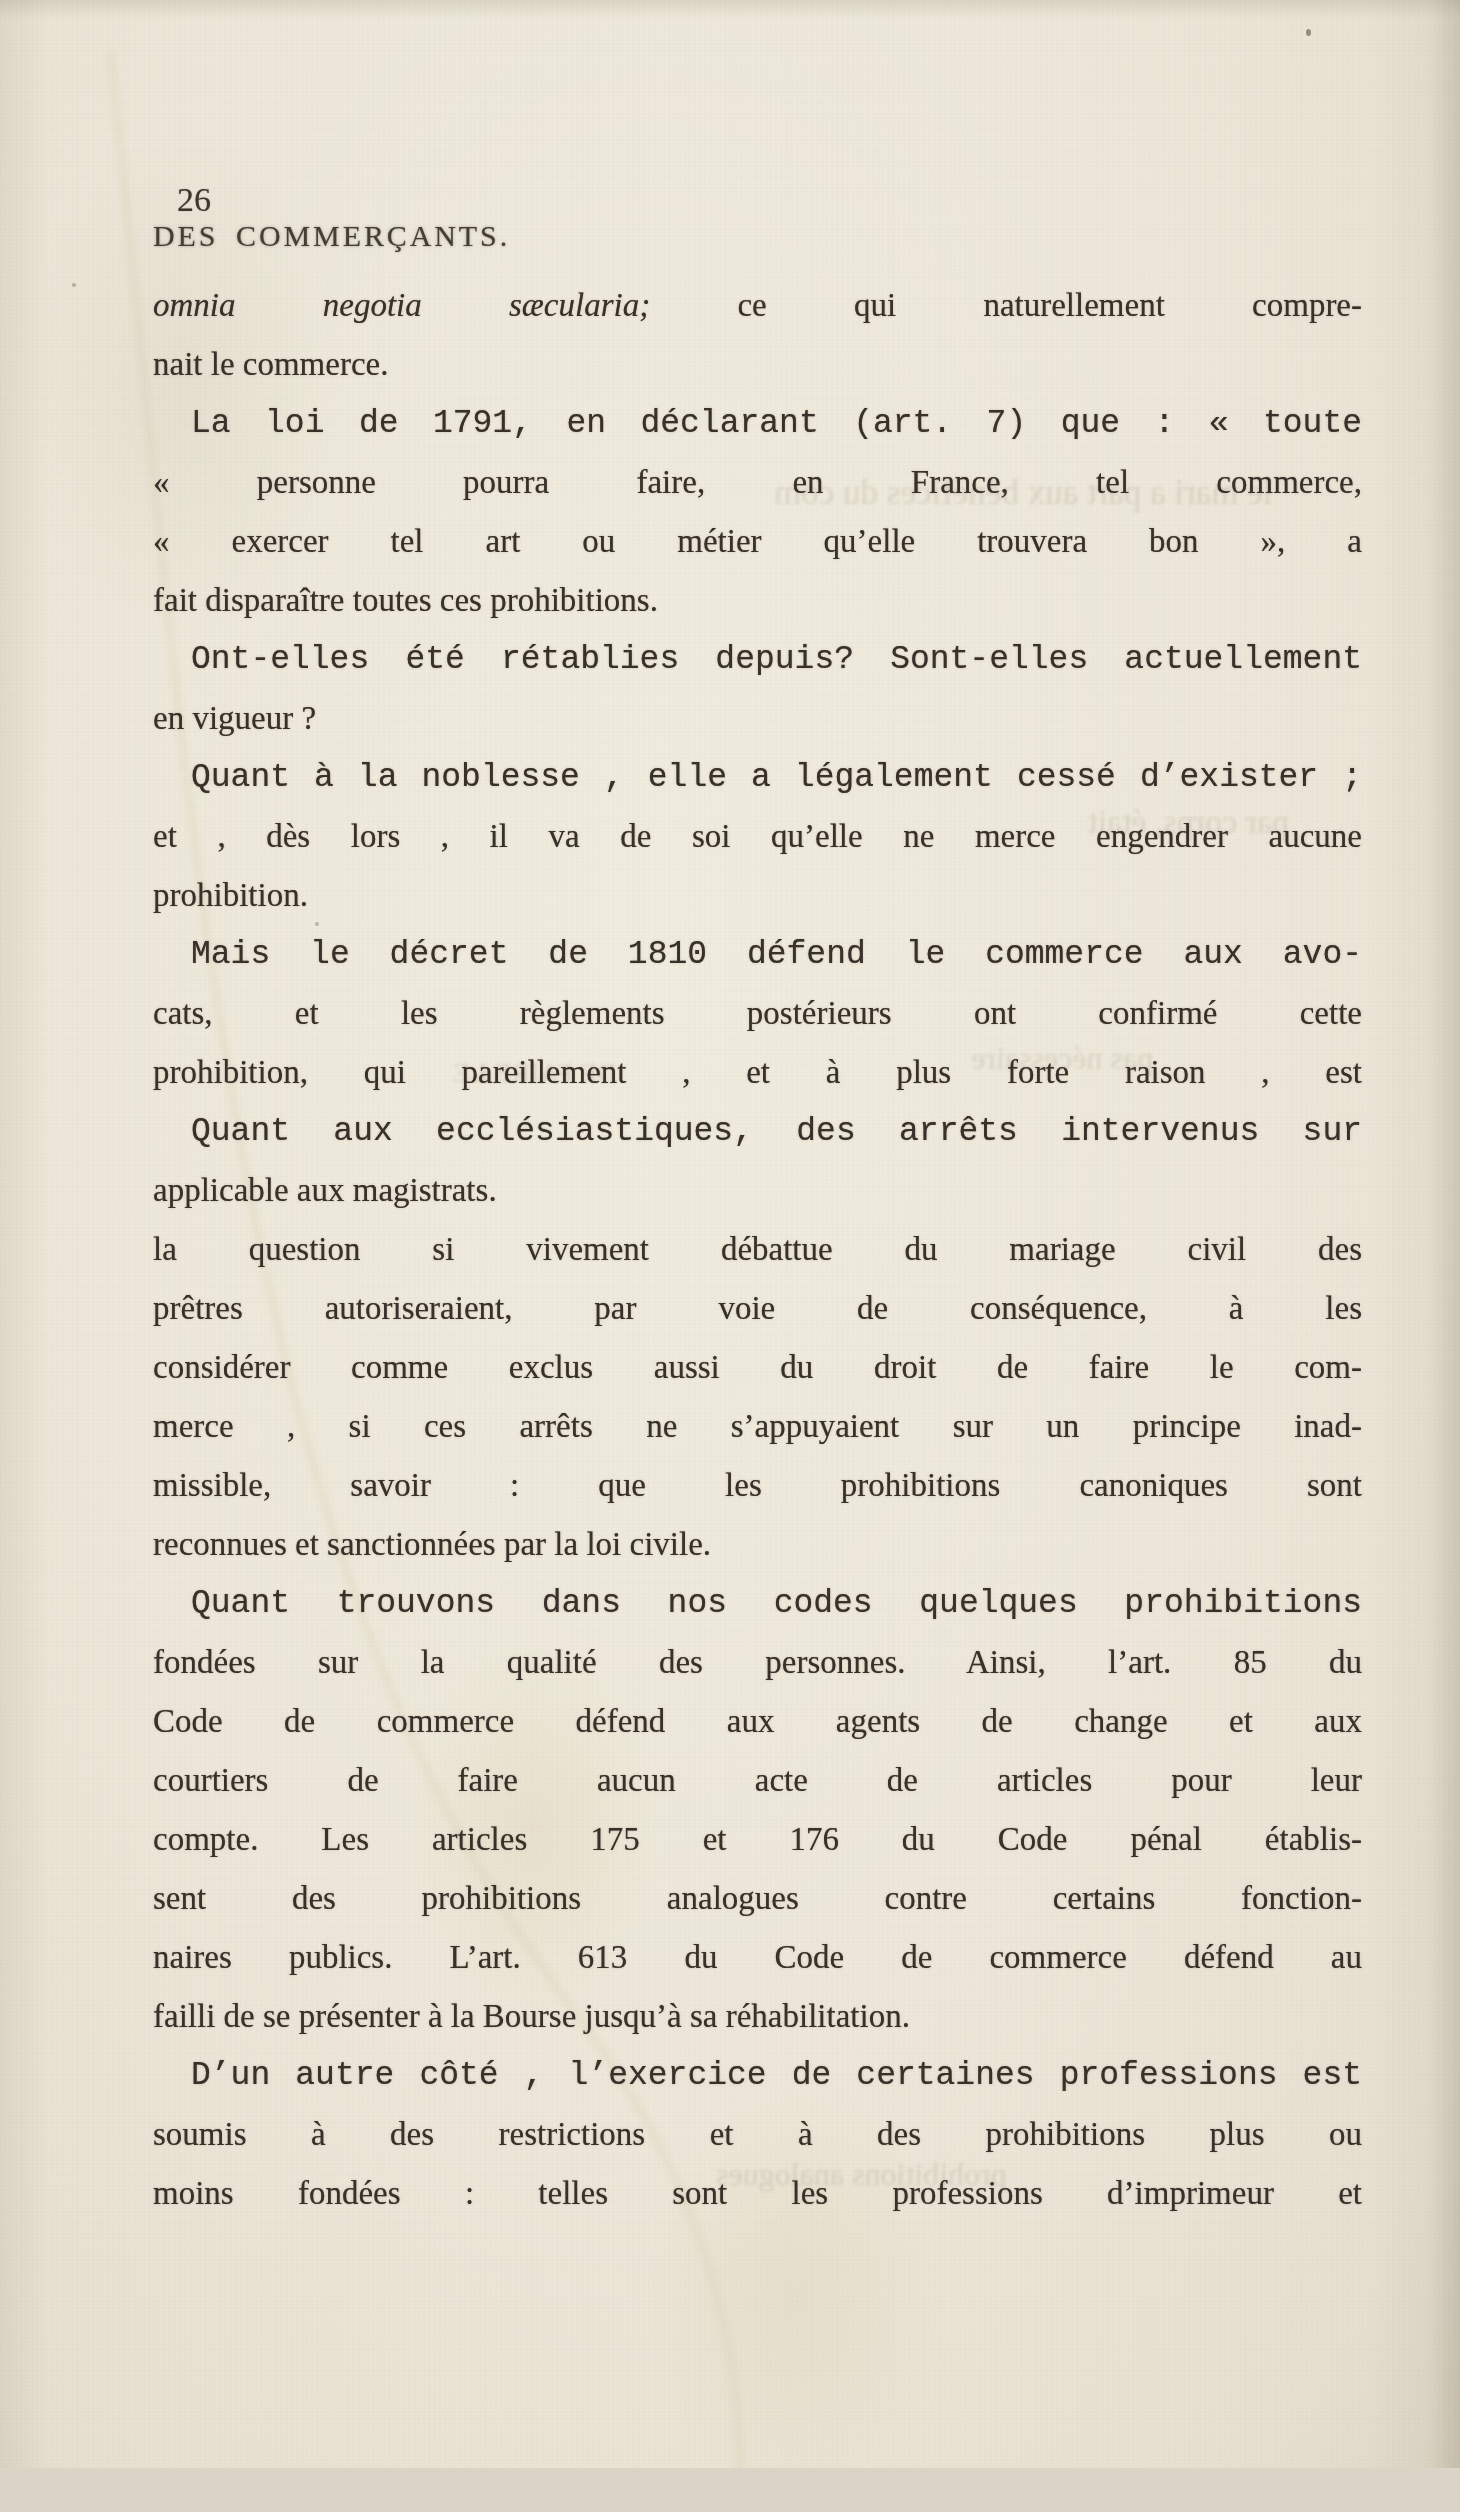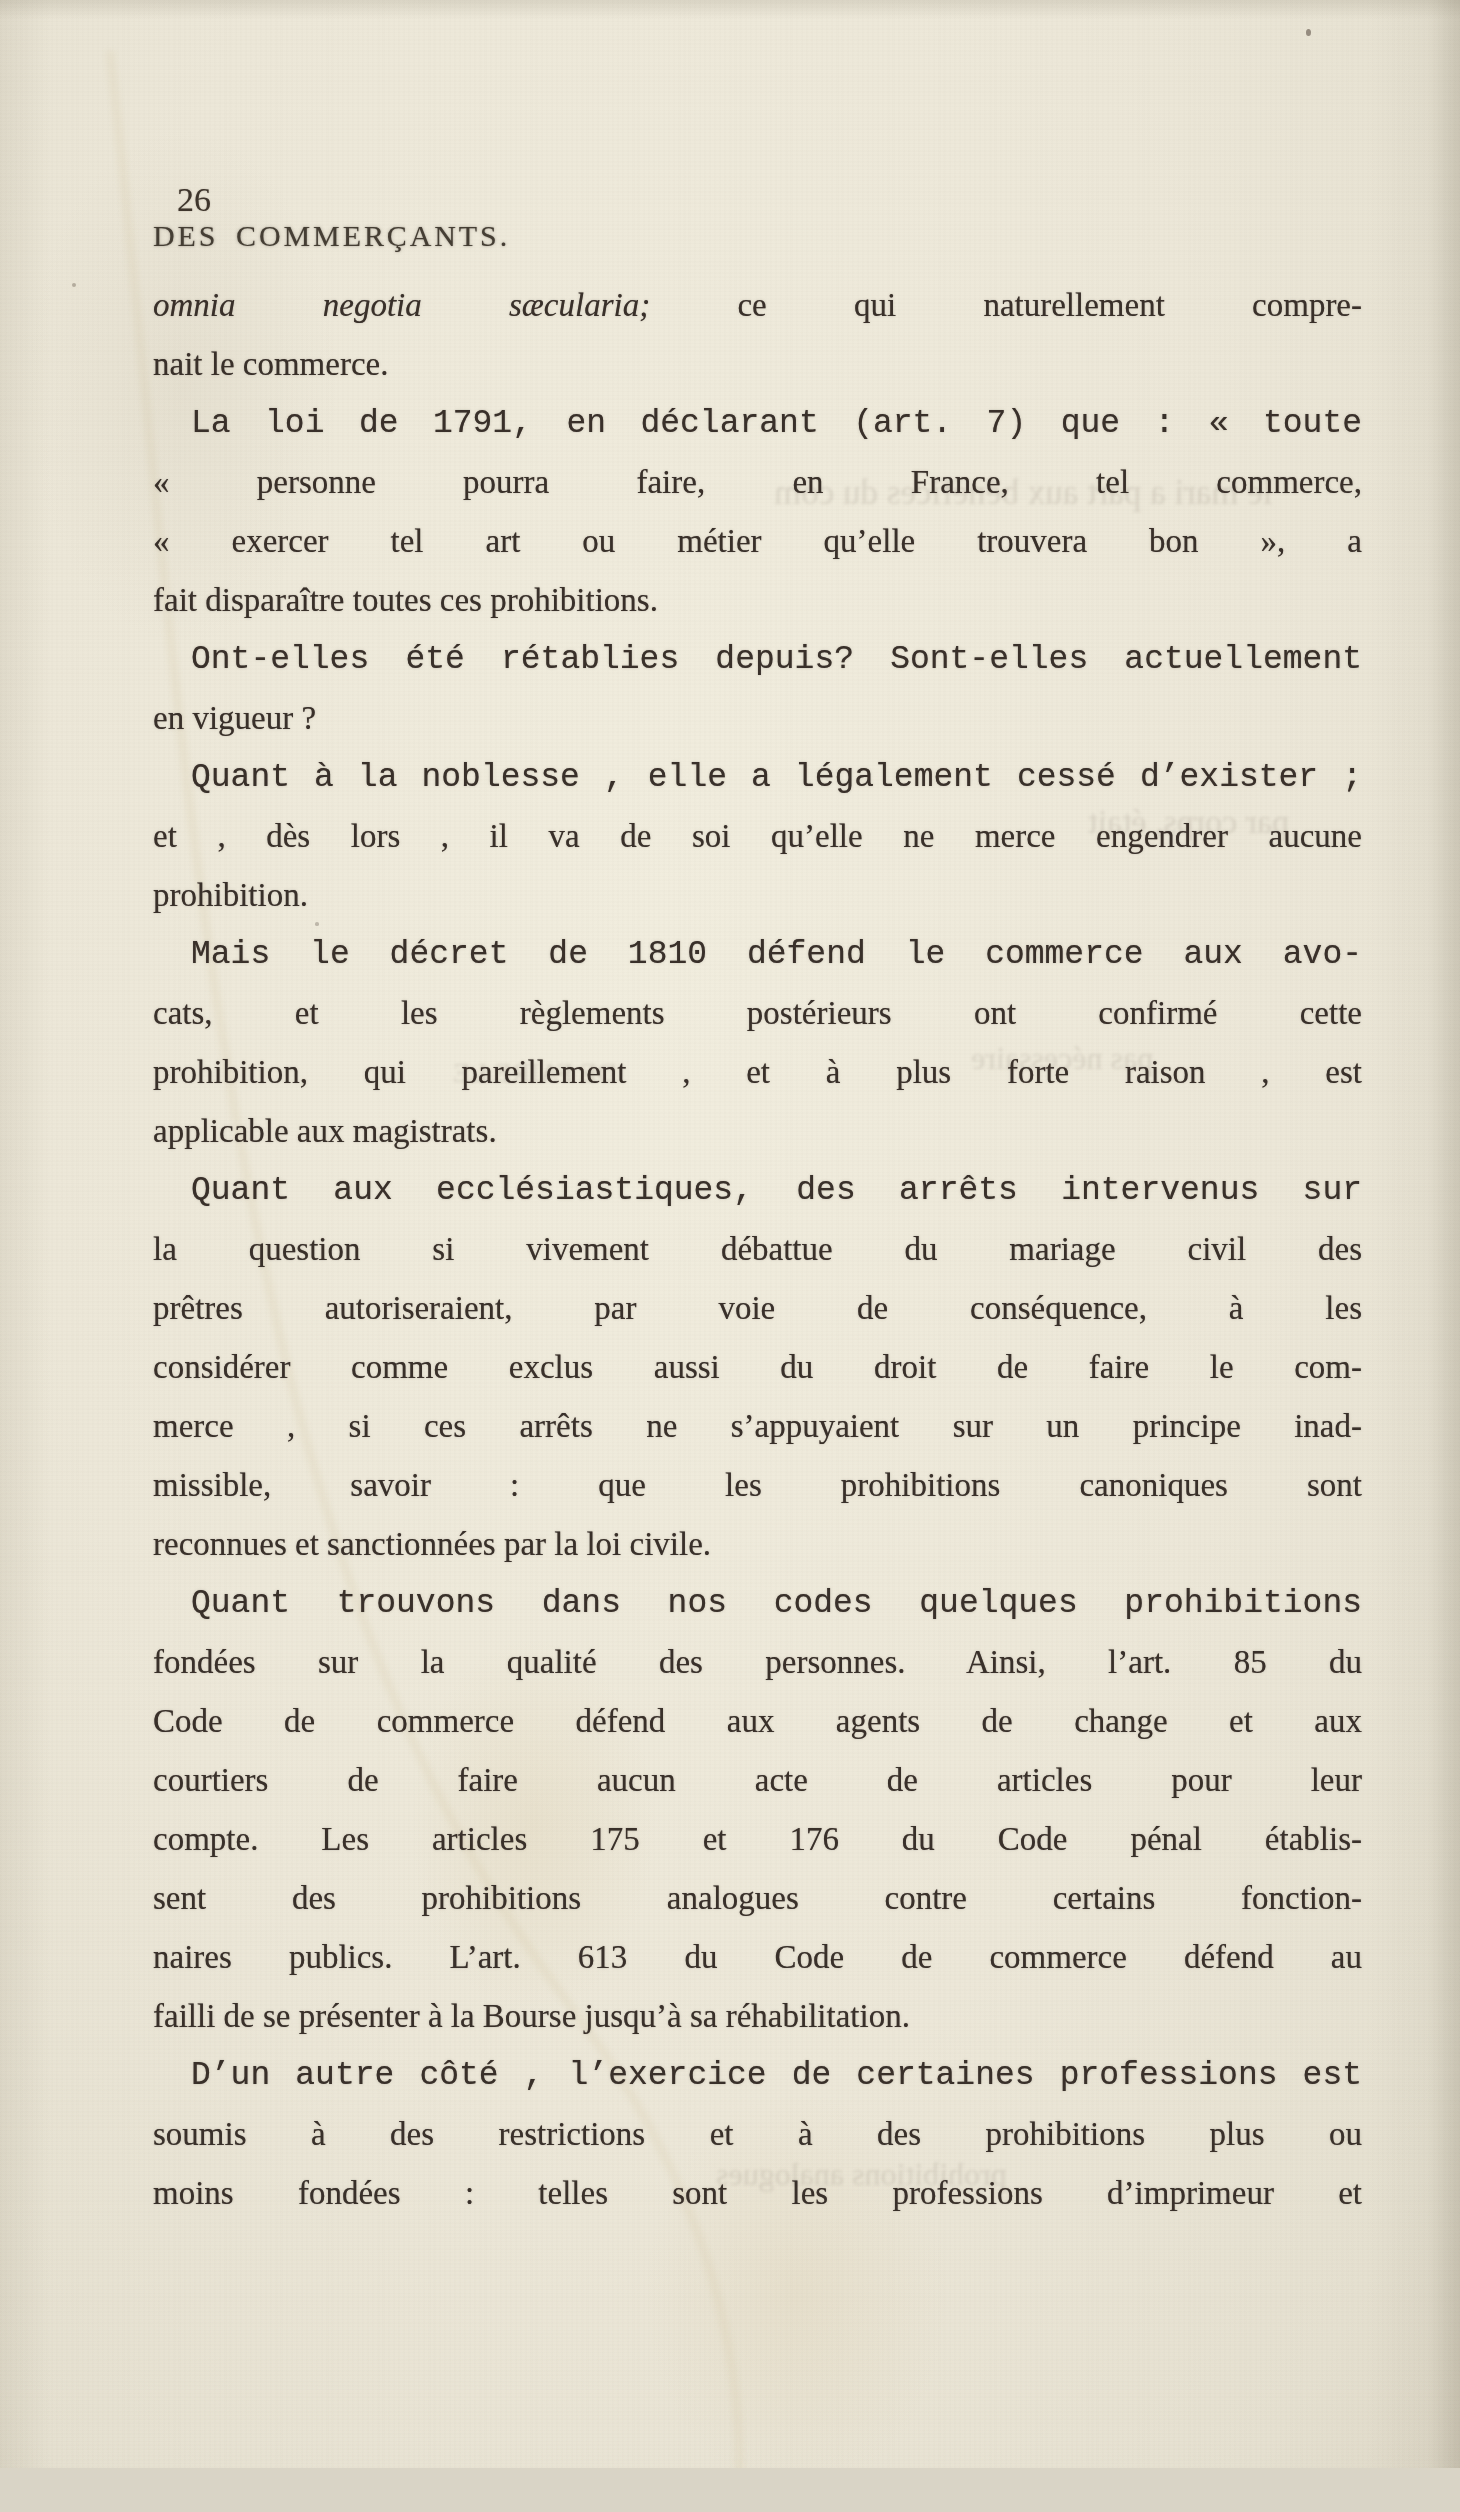--- a/index.html
+++ b/index.html
@@ -106,22 +106,22 @@
       <div class="line jfull">« exercer tel art ou métier qu’elle trouvera bon », a</div>
       <div class="line">fait disparaître toutes ces prohibitions.</div>
       <div class="line ind jfull">Ont-elles été rétablies depuis? Sont-elles actuellement</div>
       <div class="line">en vigueur ?</div>
       <div class="line ind jfull">Quant à la noblesse , elle a légalement cessé d’exister ;</div>
       <div class="line jfull">et , dès lors , il va de soi qu’elle ne merce engendrer aucune</div>
       <div class="line">prohibition.</div>
       <div class="line ind jfull">Mais le décret de 1810 défend le commerce aux avo-</div>
       <div class="line jfull">cats, et les règlements postérieurs ont confirmé cette</div>
       <div class="line jfull">prohibition, qui pareillement , et à plus forte raison , est</div>
+      <div class="line ind jfull">Quant aux ecclésiastiques, des arrêts intervenus sur</div>
       <div class="line">applicable aux magistrats.</div>
-      <div class="line ind jfull">Quant aux ecclésiastiques, des arrêts intervenus sur</div>
       <div class="line jfull">la question si vivement débattue du mariage civil des</div>
       <div class="line jfull">prêtres autoriseraient, par voie de conséquence, à les</div>
       <div class="line jfull">considérer comme exclus aussi du droit de faire le com-</div>
       <div class="line jfull">merce , si ces arrêts ne s’appuyaient sur un principe inad-</div>
       <div class="line jfull">missible, savoir : que les prohibitions canoniques sont</div>
       <div class="line">reconnues et sanctionnées par la loi civile.</div>
       <div class="line ind jfull">Quant trouvons dans nos codes quelques prohibitions</div>
       <div class="line jfull">fondées sur la qualité des personnes. Ainsi, l’art. 85 du</div>
       <div class="line jfull">Code de commerce défend aux agents de change et aux</div>
       <div class="line jfull">courtiers de faire aucun acte de articles pour leur</div>

